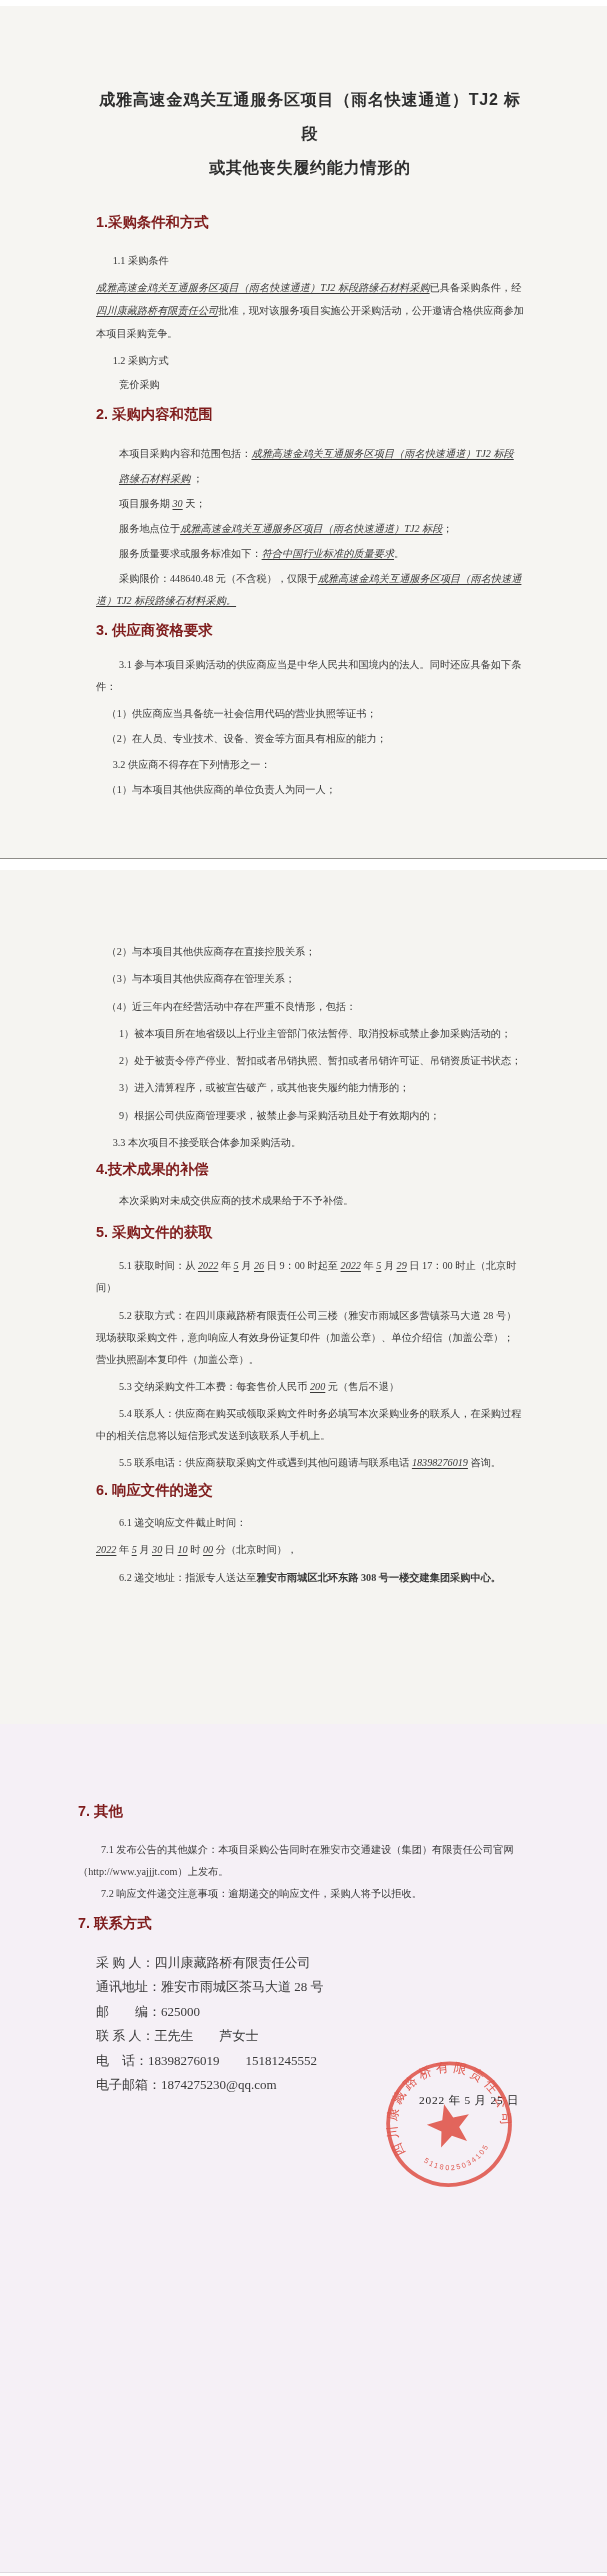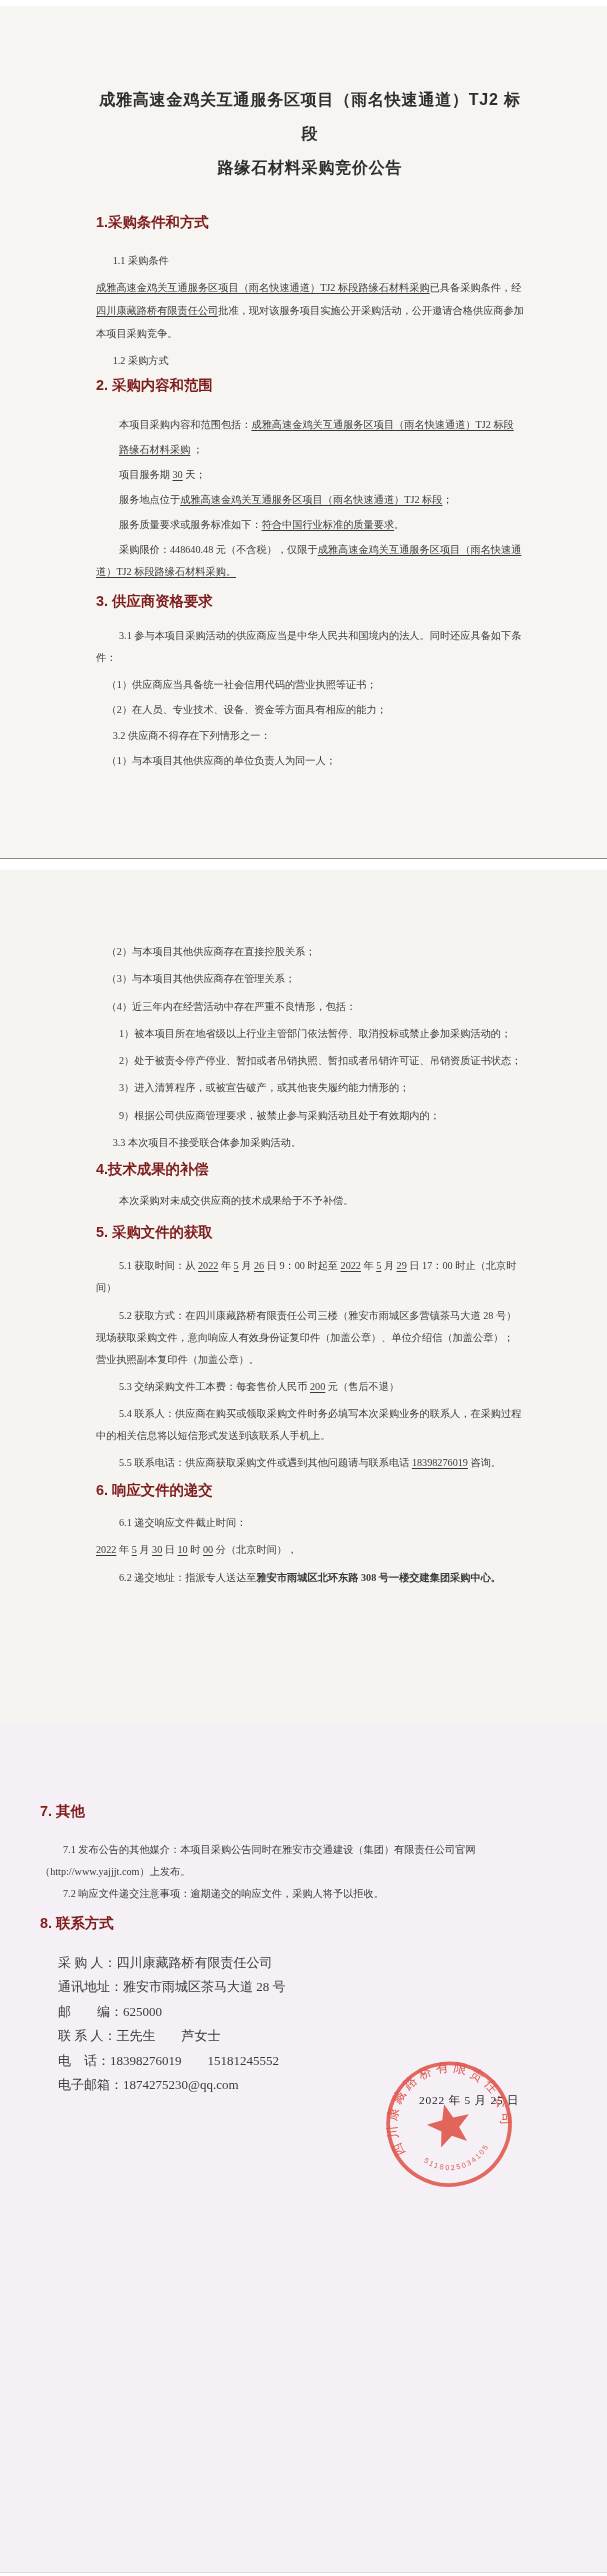--- a/index.html
+++ b/index.html
@@ -3,50 +3,51 @@
 <meta charset="utf-8">
 <style>
   html,body{margin:0;padding:0;}
   body{
     width:607px;height:2576px;position:relative;background:#ffffff;
     font-family:"Liberation Serif","DejaVu Serif",serif;color:#333;
   }
   .page{position:absolute;left:0;width:607px;box-sizing:border-box;overflow:hidden;}
   #p1{top:6px;height:853px;background:#f6f5f2;border-bottom:1.5px solid #8f8d89;padding:77px 83px 0 96px;}
   #p2{top:870px;height:993px;background:#f5f4f1;border-bottom:0.8px solid #c9c7c3;padding:71px 83px 0 96px;}
-  #p3{top:1724px;height:849px;background:#f5f0f6;border-bottom:0.8px solid #ded9e0;padding:77px 83px 0 40px;position:absolute;}
+  #p3{top:1724px;height:849px;background:#f5f0f6;border-bottom:0.8px solid #ded9e0;padding:77px 83px 0 78px;position:absolute;}
   .title{text-align:center;font-family:"Liberation Sans","DejaVu Sans",sans-serif;font-weight:700;
          font-size:16px;line-height:34px;color:#2e2e2e;letter-spacing:0.8px;margin:0 0 27px;}
   .h{font-family:"Liberation Sans","DejaVu Sans",sans-serif;font-weight:700;font-size:14.4px;
      line-height:21px;color:#7f1d1d;margin:0;}
   p{margin:0;font-size:10.2px;line-height:22px;color:#3a3a3a;}
   .lh26{line-height:20px;}
   .i1{text-indent:10.6px;}
   .i15{text-indent:16.7px;}
   .i2{text-indent:23px;}
   .contact{line-height:23px;margin-bottom:1.5px;text-indent:18px;font-size:13px;}
-  .u{text-decoration:underline;text-underline-offset:2.3px;text-decoration-thickness:0.8px;}
+  .u{text-decoration:underline;text-underline-offset:2.3px;text-decoration-thickness:0.8px;font-style:italic;}
   .b{font-weight:700;}
   .stamp{position:absolute;left:383px;top:334px;width:133px;height:133px;
          transform:rotate(-14deg);opacity:.88;}
   .stamp-date{position:absolute;left:419px;top:369px;font-size:11.4px;letter-spacing:0.8px;
               color:#1e1e1e;z-index:3;white-space:nowrap;}
 </style>
 </head>
 <body>
 
 <div class="page" id="p1">
   <div class="title">
     <div><span>成雅高速金鸡关互通服务区项目（雨名快速通道）TJ2 标段</span></div>
-    <div><span>路缘石材料采购竞价公告</span></div>
+    <div><span>或其他丧失履约能力情形的</span></div>
   </div>
   <div class="h" style="margin-bottom:18px"><span>1.采购条件和方式</span></div>
   <p class="lh26 i15" style="margin-bottom:4.6px"><span>1.1 采购条件</span></p>
   <p style="line-height:23px;margin-bottom:6px"><span class="u">成雅高速金鸡关互通服务区项目（雨名快速通道）TJ2 标段路缘石材料采购</span><span>已具备采购条件，经</span><span class="u">四川康藏路桥有限责任公司</span><span>批准，现对该服务项目实施公开采购活动，公开邀请合格供应商参加本项目采购竞争。</span></p>
   <p class="lh26 i15" style="margin-bottom:4.6px"><span>1.2 采购方式</span></p>
+  <p class="lh26 i2" style="margin-bottom:9px"><span>竞价采购</span></p>
   <div class="h" style="margin-bottom:18px"><span>2. 采购内容和范围</span></div>
   <p class="i2" style="margin-bottom:3px"><span>本项目采购内容和范围包括：</span><span class="u">成雅高速金鸡关互通服务区项目（雨名快速通道）TJ2 标段</span></p>
   <p class="i2" style="margin-bottom:3px"><span class="u">路缘石材料采购</span><span> ；</span></p>
   <p class="i2" style="margin-bottom:3px"><span>项目服务期 </span><span class="u">30</span><span> 天；</span></p>
   <p class="i2" style="margin-bottom:3px"><span>服务地点位于</span><span class="u">成雅高速金鸡关互通服务区项目（雨名快速通道）TJ2 标段</span><span>；</span></p>
   <p class="i2" style="margin-bottom:3px"><span>服务质量要求或服务标准如下：</span><span class="u">符合中国行业标准的质量要求</span><span>。</span></p>
   <p class="i2" style="margin-bottom:7.6px"><span>采购限价：448640.48 元（不含税），仅限于</span><span class="u">成雅高速金鸡关互通服务区项目（雨名快速通道）TJ2 标段路缘石材料采购。</span></p>
   <div class="h" style="margin-bottom:13.7px"><span>3.  供应商资格要求</span></div>
   <p class="i2" style="margin-bottom:4.6px"><span>3.1 参与本项目采购活动的供应商应当是中华人民共和国境内的法人。同时还应具备如下条件：</span></p>
   <p class="i1" style="margin-bottom:3px"><span>（1）供应商应当具备统一社会信用代码的营业执照等证书；</span></p>
@@ -75,21 +76,21 @@
   <div class="h" style="margin-bottom:10.6px"><span>6. 响应文件的递交</span></div>
   <p class="i2" style="margin-bottom:5.3px"><span>6.1 递交响应文件截止时间：</span></p>
   <p style="margin-bottom:5.3px"><span class="u">2022</span><span> 年 </span><span class="u">5</span><span> 月 </span><span class="u">30</span><span> 日 </span><span class="u">10</span><span> 时 </span><span class="u">00</span><span> 分（北京时间），</span></p>
   <p class="i2"><span>6.2 递交地址：指派专人送达至</span><span class="b">雅安市雨城区北环东路 308 号一楼交建集团采购中心。</span></p>
 </div>
 
 <div class="page" id="p3">
   <div class="h" style="margin-bottom:16.7px"><span>7. 其他</span></div>
   <p class="i2"><span>7.1 发布公告的其他媒介：本项目采购公告同时在雅安市交通建设（集团）有限责任公司官网（http://www.yajjjt.com）上发布。</span></p>
   <p class="i2" style="margin-bottom:8.3px"><span>7.2 响应文件递交注意事项：逾期递交的响应文件，采购人将予以拒收。</span></p>
-  <div class="h" style="margin-bottom:16.7px"><span>8. 联系方式</span></div>
+  <div class="h" style="margin-bottom:16.7px"><span>7. 联系方式</span></div>
   <p class="contact"><span>采 购 人：四川康藏路桥有限责任公司</span></p>
   <p class="contact"><span>通讯地址：雅安市雨城区茶马大道 28 号</span></p>
   <p class="contact"><span>邮　　编：625000</span></p>
   <p class="contact"><span>联 系 人：王先生　　芦女士</span></p>
   <p class="contact"><span>电　话：18398276019　　15181245552</span></p>
   <p class="contact"><span>电子邮箱：1874275230@qq.com</span></p>
 
   <div class="stamp">
     <svg width="133" height="133" viewBox="0 0 175 175">
       <circle cx="87" cy="87" r="80" fill="none" stroke="#dd4438" stroke-width="5" opacity="0.9"></circle>

